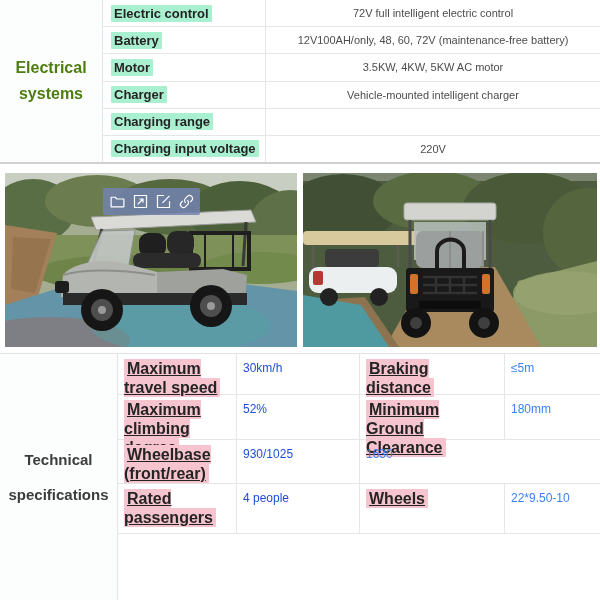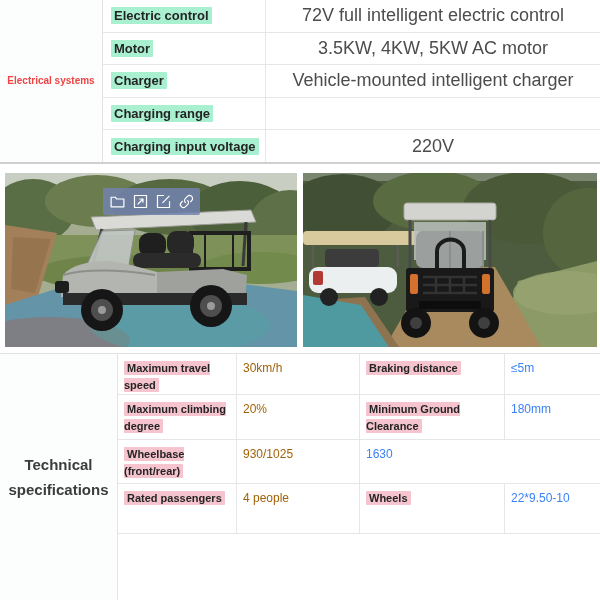--- a/index.html
+++ b/index.html
@@ -5,29 +5,29 @@
   * { margin:0; padding:0; box-sizing:border-box; }
   html,body { width:600px; height:600px; overflow:hidden; background:#fff;
               font-family:"Liberation Sans", sans-serif; }
   .page { position:relative; width:600px; height:600px; }
 
   
   .etable { position:absolute; top:0; left:0; width:600px; height:164px;
             display:flex; border-bottom:2px solid #d0d0d0; }
   .etable .hcol { width:103px; border-right:1px solid #e3e3e3; display:flex;
                   align-items:center; justify-content:center; text-align:center;
-                  font-size:10px; font-weight:bold; color:#ef4444; line-height:26px;
+                  font-size:16px; font-weight:bold; color:#4d7c0f; line-height:26px;
                   background:#fcfdfd; }
   .etable .rows { flex:1; display:flex; flex-direction:column; }
   .etable .erow { flex:1; display:flex; border-bottom:1px solid #e6e6e6; }
   .etable .erow:last-child { border-bottom:none;justify-content:center; }
   .etable .lcell { width:163px; border-right:1px solid #e6e6e6; display:flex;
                    align-items:center; padding-left:8px; }
   .etable .vcell { flex:1; display:flex; align-items:center; justify-content:center;
-                   font-size:18px; color:#4c4c4c; text-align:center; }
+                   font-size:11px; color:#4c4c4c; text-align:center; }
   .lbl { font-size:13px; font-weight:bold; color:#242424; padding:1px 3px;
          border-radius:1px; }
   .hl-mint { background:var(--mint,#a9f0d1); }
   .hl-pink { background:var(--pink,#f5c4ce); }
 
   
   .photos { position:absolute; top:173px; left:0; width:600px; height:174px; }
   .photo { position:absolute; top:0; height:174px; overflow:hidden; background:#8a9a74; }
   .photo.left  { left:5px;  width:292px; }
   .photo.right { left:303px; width:294px; }
@@ -37,45 +37,51 @@
                  display:flex; align-items:center; justify-content:center; gap:6px;
                  background:var(--toolbar-bg,rgba(114,131,176,.85)); border-radius:2px; }
   .img-toolbar svg { width:17px; height:17px; stroke:#fff; fill:none;
                      stroke-width:1.7; stroke-linecap:round; stroke-linejoin:round; }
 
   
   .ttable { position:absolute; top:353px; left:0; width:600px; height:247px;
             display:flex; border-top:1px solid #e3e3e3; }
   .ttable .hcol { width:118px; border-right:1px solid #e3e3e3; display:flex;
                   align-items:center; justify-content:center; text-align:center;
-                  font-size:15px; font-weight:bold; color:#3c3c3c; line-height:25px;
+                  font-size:15px; font-weight:bold; color:#3c3c3c; line-height:35px;
                   background:#fcfdfd; padding:0 2px; }
   .ttable .rows { flex:1; display:flex; flex-direction:column; }
   .ttable .trow { display:flex; border-bottom:1px solid #e6e6e6; }
   .ttable .cell { padding:6px 6px 2px 6px; font-size:12px; line-height:17px;
                   border-right:1px solid #e6e6e6; }
   .ttable .c-l1 { width:119px; }
-  .ttable .c-v1 { width:123px; color:#a16207; }
+  .ttable .c-v1 { width:123px; color:#1d4ed8; }
   .ttable .c-l2 { width:145px; }
   .ttable .c-v2 { flex:1; border-right:none; color:#3b82f6; }
-  .ttable .lbl { font-size:11px; line-height:17px; }
+  .ttable .lbl { font-size:16px; line-height:17px;text-decoration:underline; }
 </style>
 </head>
 <body>
 
 <div class="page">
 
   <div class="etable">
     <div class="hcol">Electrical systems</div>
     <div class="rows">
       <div class="erow">
         <div class="lcell">
             <span class="lbl hl-mint">Electric control</span>
           </div>
         <div class="vcell">72V full intelligent electric control</div>
+      </div>
+      <div class="erow">
+        <div class="lcell">
+            <span class="lbl hl-mint">Battery</span>
+          </div>
+        <div class="vcell">12V100AH/only, 48, 60, 72V (maintenance-free battery)</div>
       </div>
       <div class="erow">
         <div class="lcell">
             <span class="lbl hl-mint">Motor</span>
           </div>
         <div class="vcell">3.5KW, 4KW, 5KW AC motor</div>
       </div>
       <div class="erow">
         <div class="lcell">
             <span class="lbl hl-mint">Charger</span>
@@ -203,21 +209,21 @@
 
       <div class="trow" style="height:41px">
         <div class="cell c-l1"><span class="lbl hl-pink">Maximum travel speed</span></div>
         <div class="cell c-v1">30km/h</div>
         <div class="cell c-l2"><span class="lbl hl-pink">Braking distance</span></div>
         <div class="cell c-v2">≤5m</div>
       </div>
 
       <div class="trow" style="height:45px">
         <div class="cell c-l1"><span class="lbl hl-pink">Maximum climbing degree</span></div>
-        <div class="cell c-v1">20%</div>
+        <div class="cell c-v1">52%</div>
         <div class="cell c-l2"><span class="lbl hl-pink">Minimum Ground Clearance</span></div>
         <div class="cell c-v2">180mm</div>
       </div>
 
 
       <div class="trow" style="height:44px">
         <div class="cell c-l1"><span class="lbl hl-pink">Wheelbase (front/rear)</span></div>
         <div class="cell c-v1">930/1025</div>
         <div class="cell c-v2">1630</div>
       </div>

